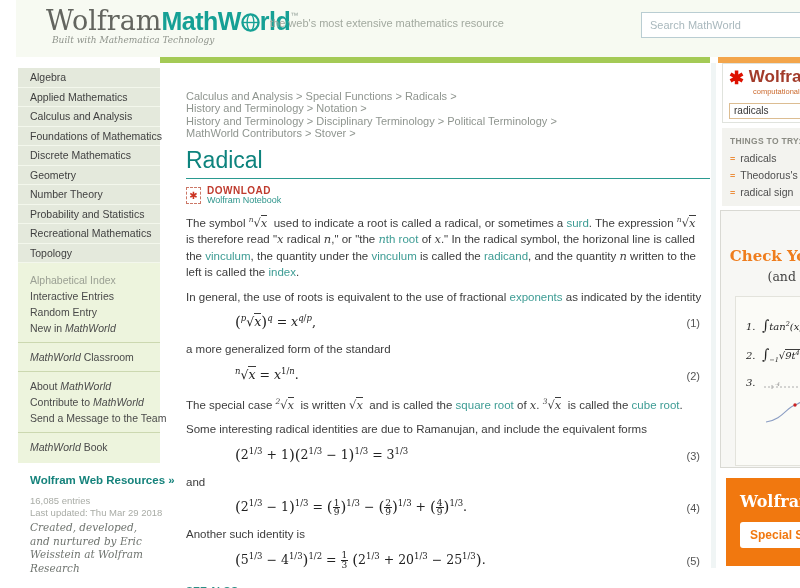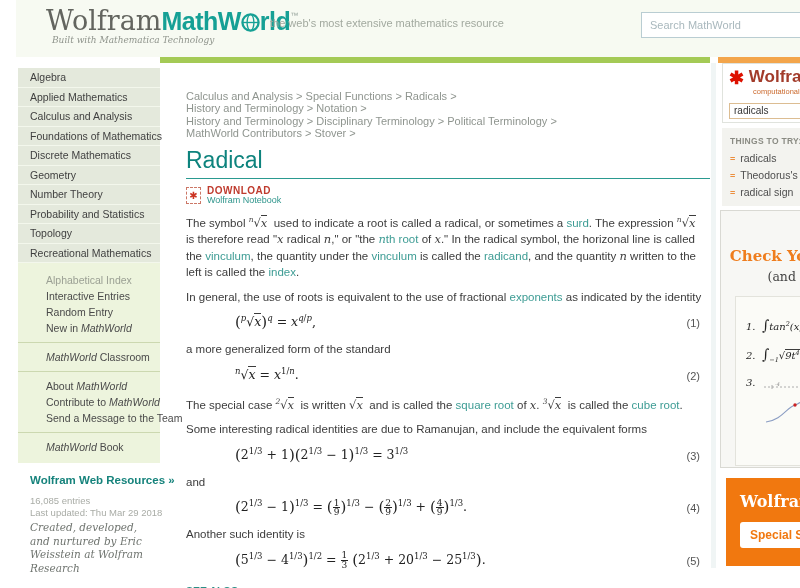--- a/index.html
+++ b/index.html
@@ -20,21 +20,21 @@
 .hsearch::placeholder{color:#a9b8bd}
 .greenbar{position:absolute;left:160px;top:57px;width:550px;height:6px;background:#a4ca56}
 .orangebar{position:absolute;left:718px;top:57px;width:82px;height:6px;background:#f3a54b}
 .vstrip{position:absolute;left:711px;top:63px;width:5px;height:505px;background:#f0f5f5}
 
 
 .menu{position:absolute;left:18px;top:68px;width:142px;font-size:10.5px}
 .g1wrap{background:#e4e9dc}
 .g1{height:19.5px;line-height:19.5px;padding-left:12px;color:#3f3f3f;border-bottom:1px solid #f3f7ec;cursor:pointer;white-space:nowrap}
 .g2wrap{background:#edf4dd;padding:9px 0 8px}
-.g2{height:16px;line-height:16px;padding-left:28px;color:#4a4a4a;cursor:pointer;white-space:nowrap}
+.g2{height:16px;line-height:16px;padding-left:12px;color:#4a4a4a;cursor:pointer;white-space:nowrap}
 .g2.dim{color:#9ba094}
 .mdiv{border-top:1px solid #ccd8b0;margin:6px 0}
 .mw{font-style:italic}
 .wwr{position:absolute;left:30px;top:474px;font-size:11.5px;font-weight:bold;color:#16837c;cursor:pointer;white-space:nowrap}
 .meta{position:absolute;left:30px;top:495px;font-size:9.5px;color:#a9aca6;line-height:11.5px}
 .credit{position:absolute;left:30px;top:521px;width:130px;font-family:"DejaVu Serif",serif;font-style:italic;font-size:10.5px;color:#6f746f;line-height:13.5px}
 
 
 main{position:absolute;left:186px;top:90px;width:524px}
 .crumb{font-size:11px;color:#8f958f;line-height:12.4px;cursor:pointer}
@@ -107,22 +107,22 @@
   <nav class="menu">
     <div class="g1wrap" id="menu1">
         <div class="g1">Algebra</div>
         <div class="g1">Applied Mathematics</div>
         <div class="g1">Calculus and Analysis</div>
         <div class="g1">Foundations of Mathematics</div>
         <div class="g1">Discrete Mathematics</div>
         <div class="g1">Geometry</div>
         <div class="g1">Number Theory</div>
         <div class="g1">Probability and Statistics</div>
+        <div class="g1">Recreational Mathematics</div>
         <div class="g1">Topology</div>
-        <div class="g1">Recreational Mathematics</div>
       </div>
     <div class="g2wrap">
       <div id="menu2">
           <div class="g2 dim">Alphabetical Index</div>
           <div class="g2">Interactive Entries</div>
           <div class="g2">Random Entry</div>
           <div class="g2">New in <span class="mw">MathWorld</span></div>
         </div>
       <div class="mdiv"></div>
       <div class="g2"><span class="mw">MathWorld</span> Classroom</div>

